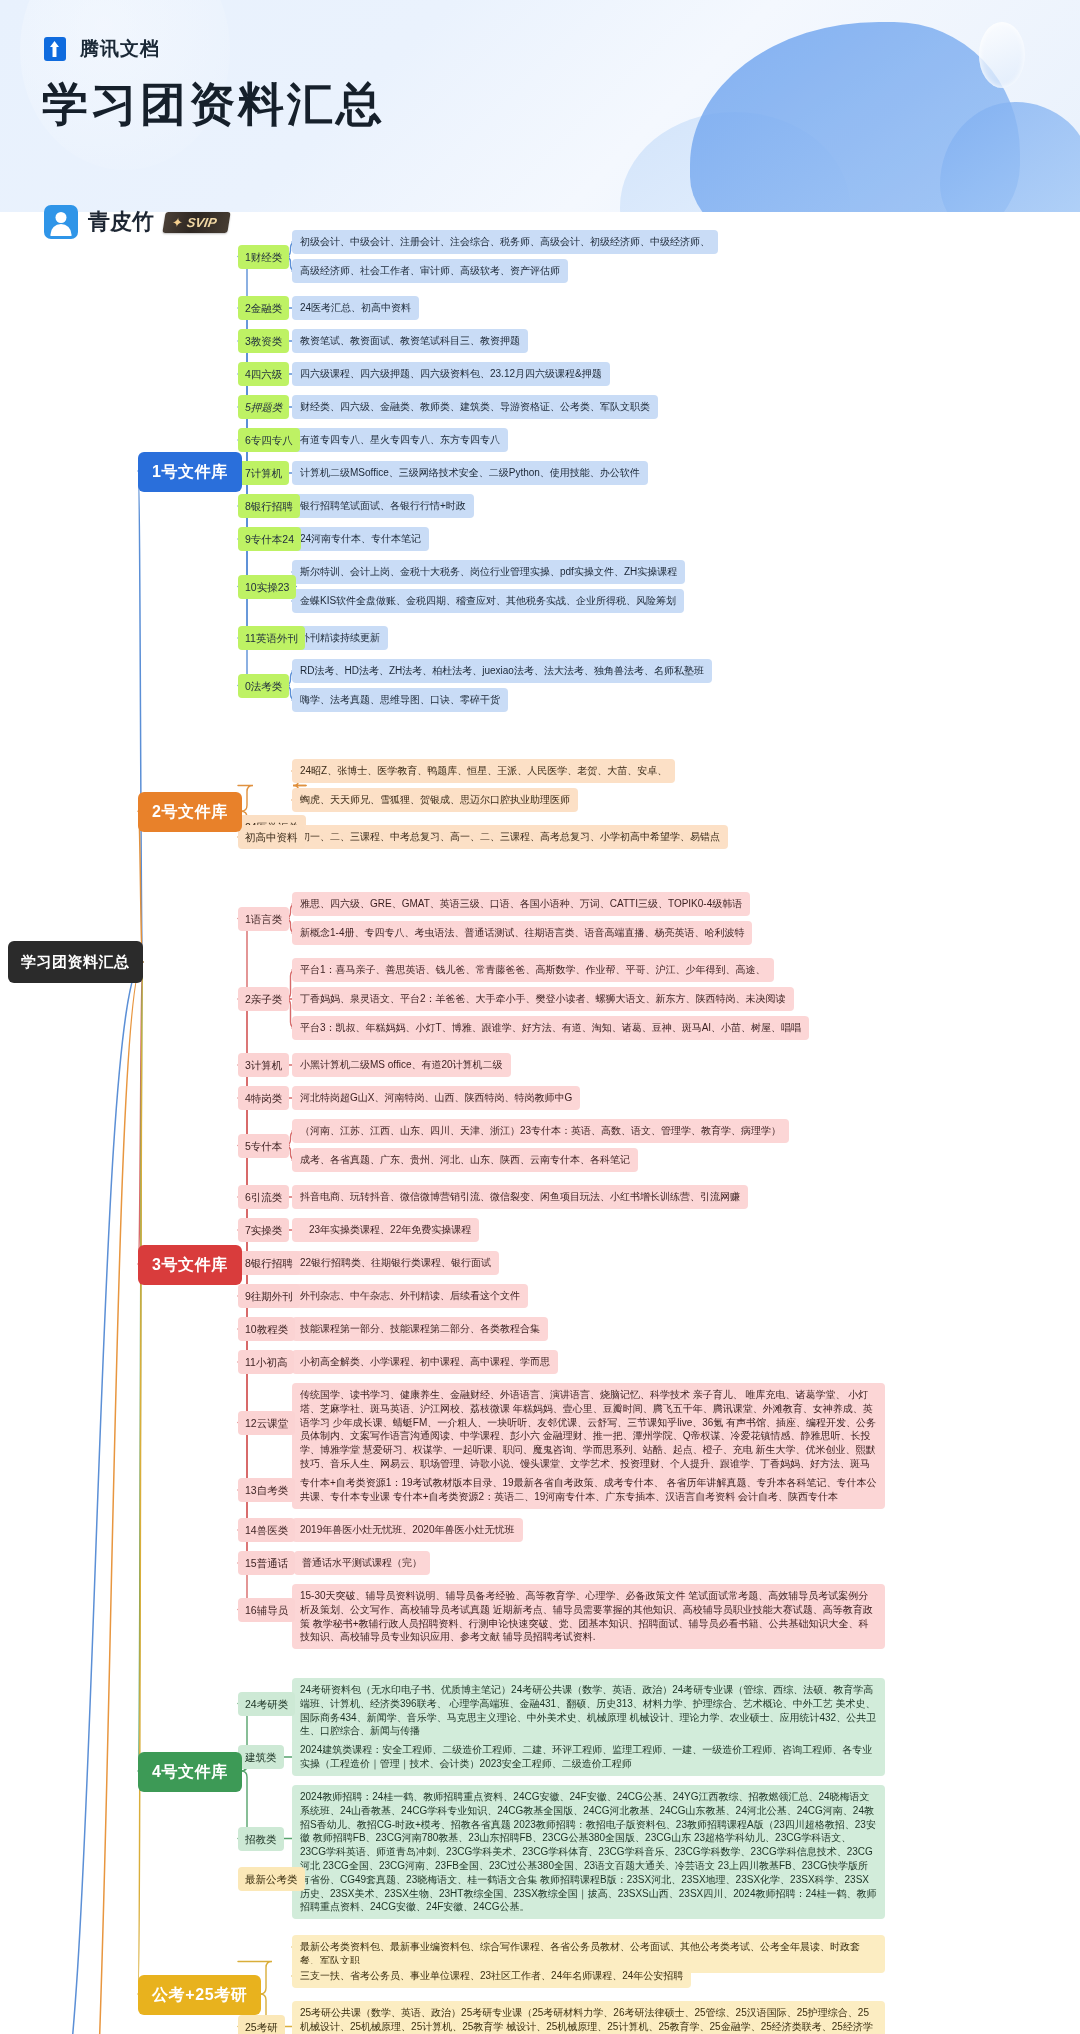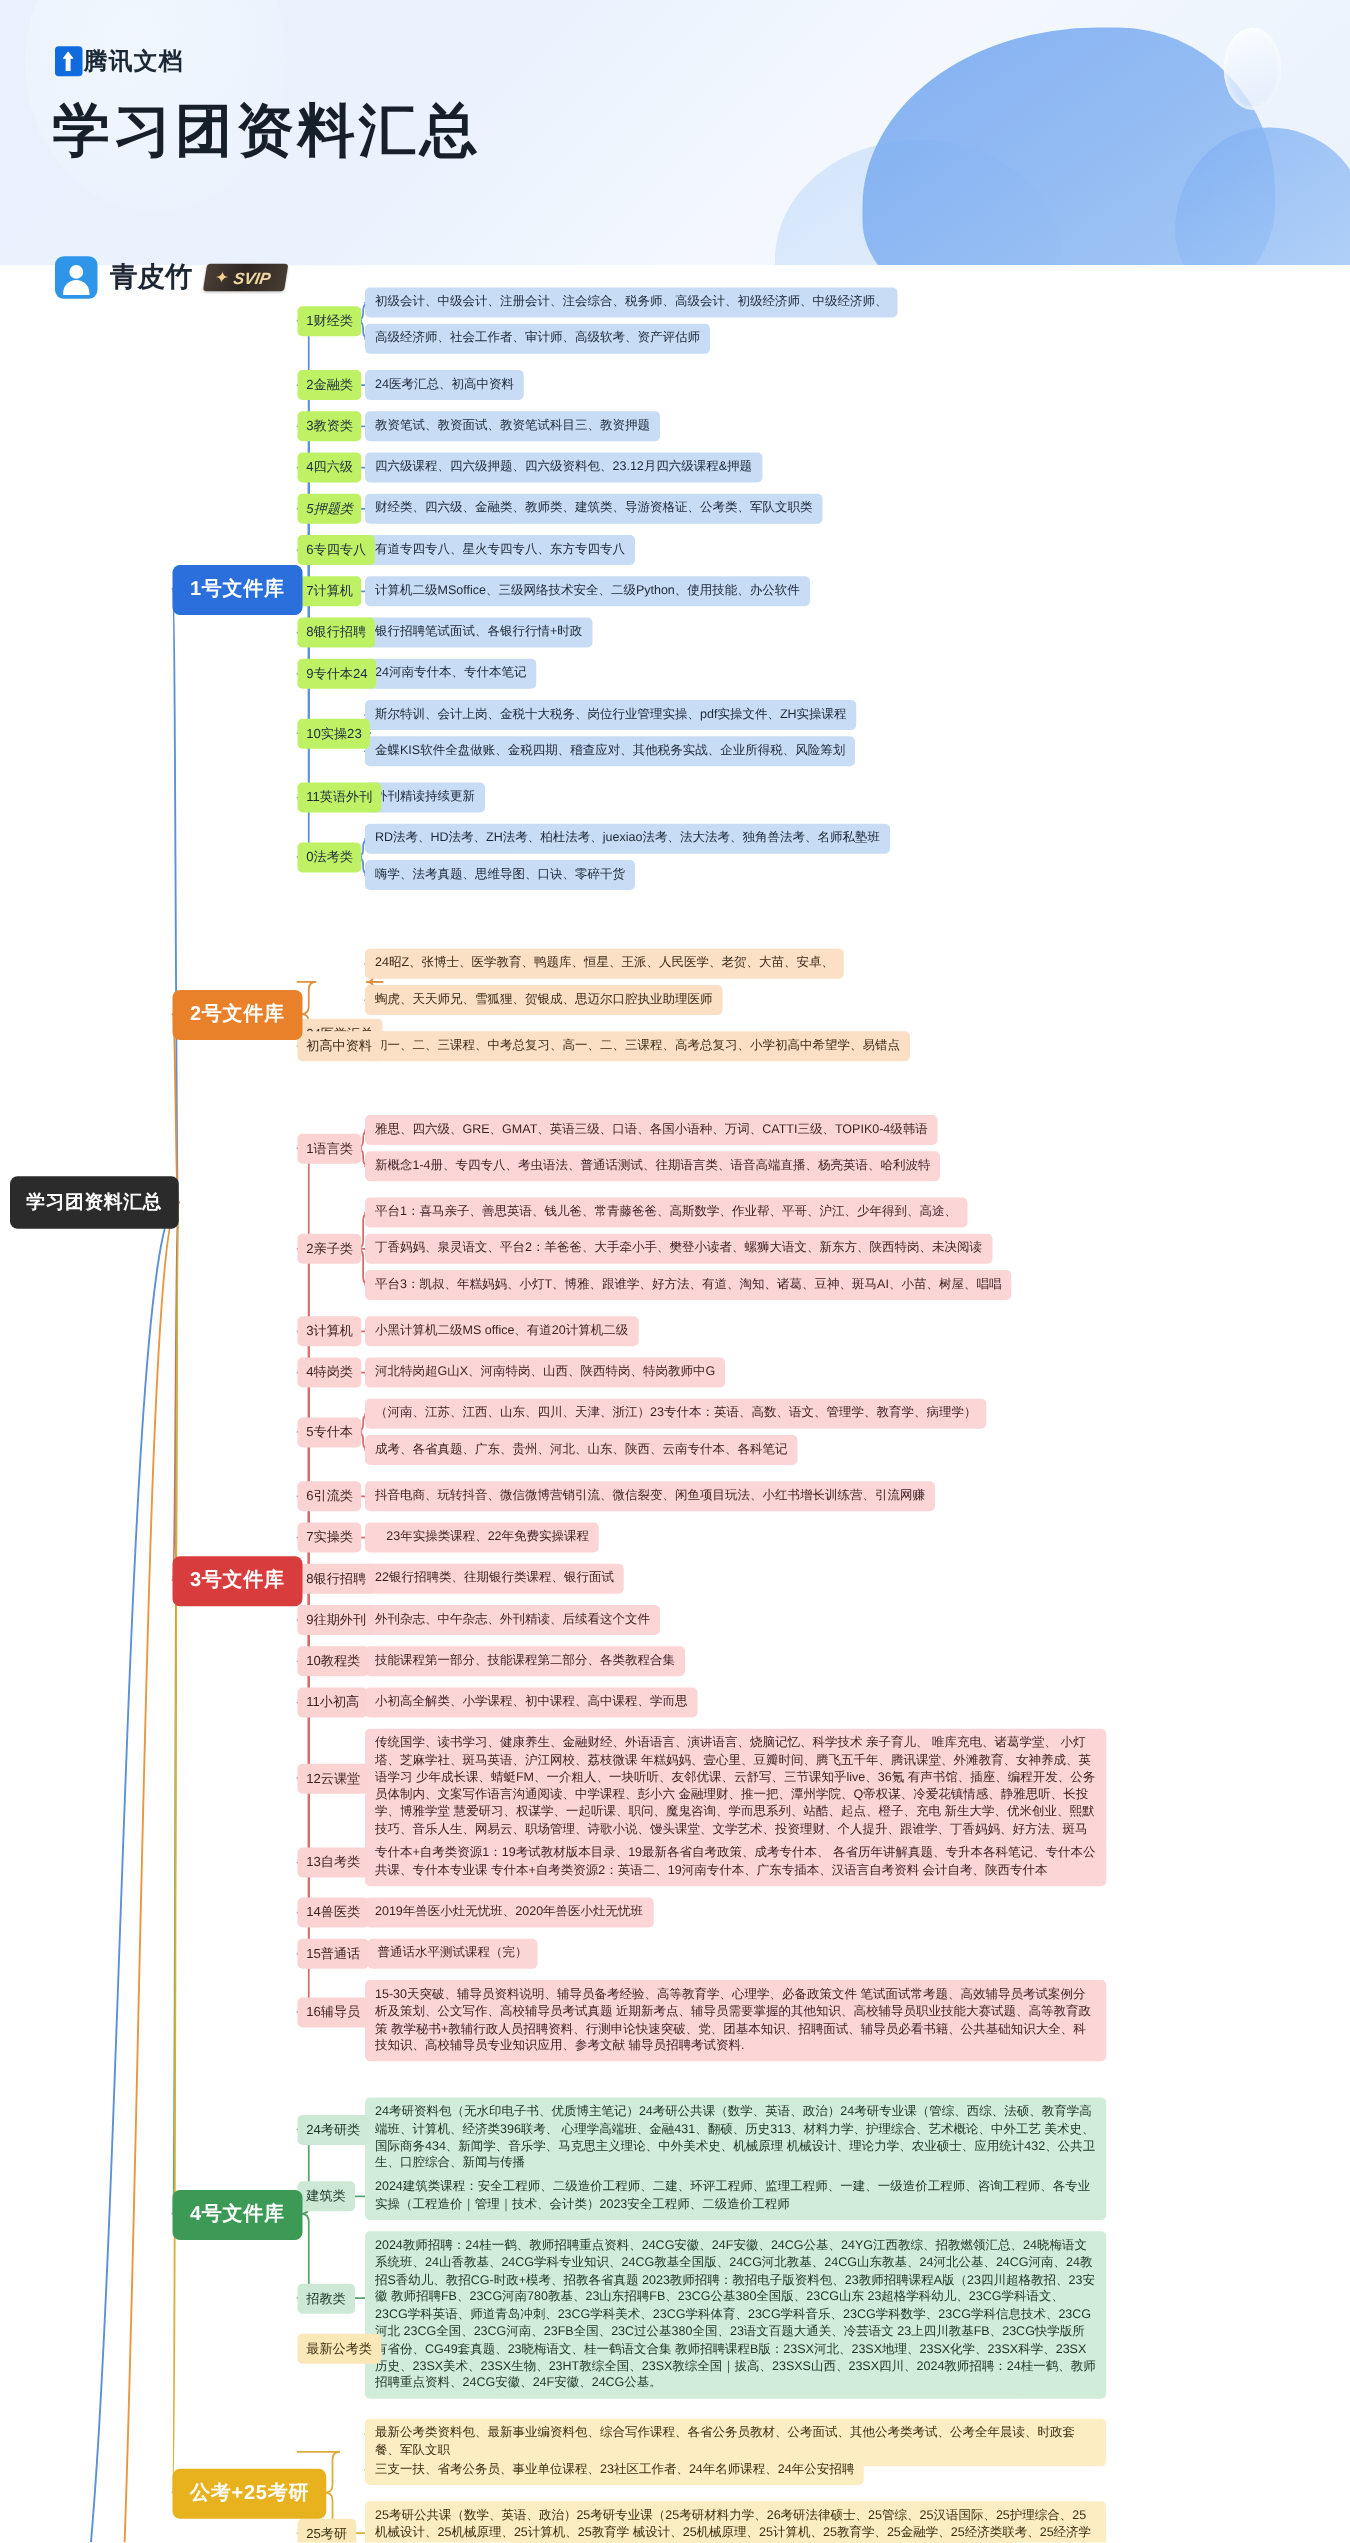--- a/index.html
+++ b/index.html
@@ -38,21 +38,21 @@
   }
   .banner .bub1 {
     position:absolute; right:55px; top:22px; width:46px; height:66px;
     border-radius:50%; background:linear-gradient(160deg,#ffffffcc,#dbe9fbaa);
     box-shadow: inset 0 0 6px #ffffff;
   }
   .banner .bub2 {
     position:absolute; left:20px; top:-70px; width:210px; height:240px;
     border-radius:50%; background:radial-gradient(circle at 40% 40%,#ffffff66,#e4eefb22);
   }
-  .logo-row { position:absolute; left:44px; top:36px; display:flex; align-items:center; gap:1px; }
+  .logo-row { position:absolute; left:44px; top:36px; display:flex; align-items:center; gap:14px; }
   .logo-mark {
     width:22px; height:24px; position:relative;
     background:#0f6bde; border-radius:3px;
   }
   .logo-mark:before{
     content:""; position:absolute; left:6px; top:4px; width:9px; height:16px;
     background:#fff; clip-path: polygon(50% 0%, 100% 38%, 72% 38%, 72% 100%, 28% 100%, 28% 38%, 0% 38%);
   }
   .logo-text { font-size:19px; font-weight:700; color:#1a2836; letter-spacing:1px; }
   .banner-title {

